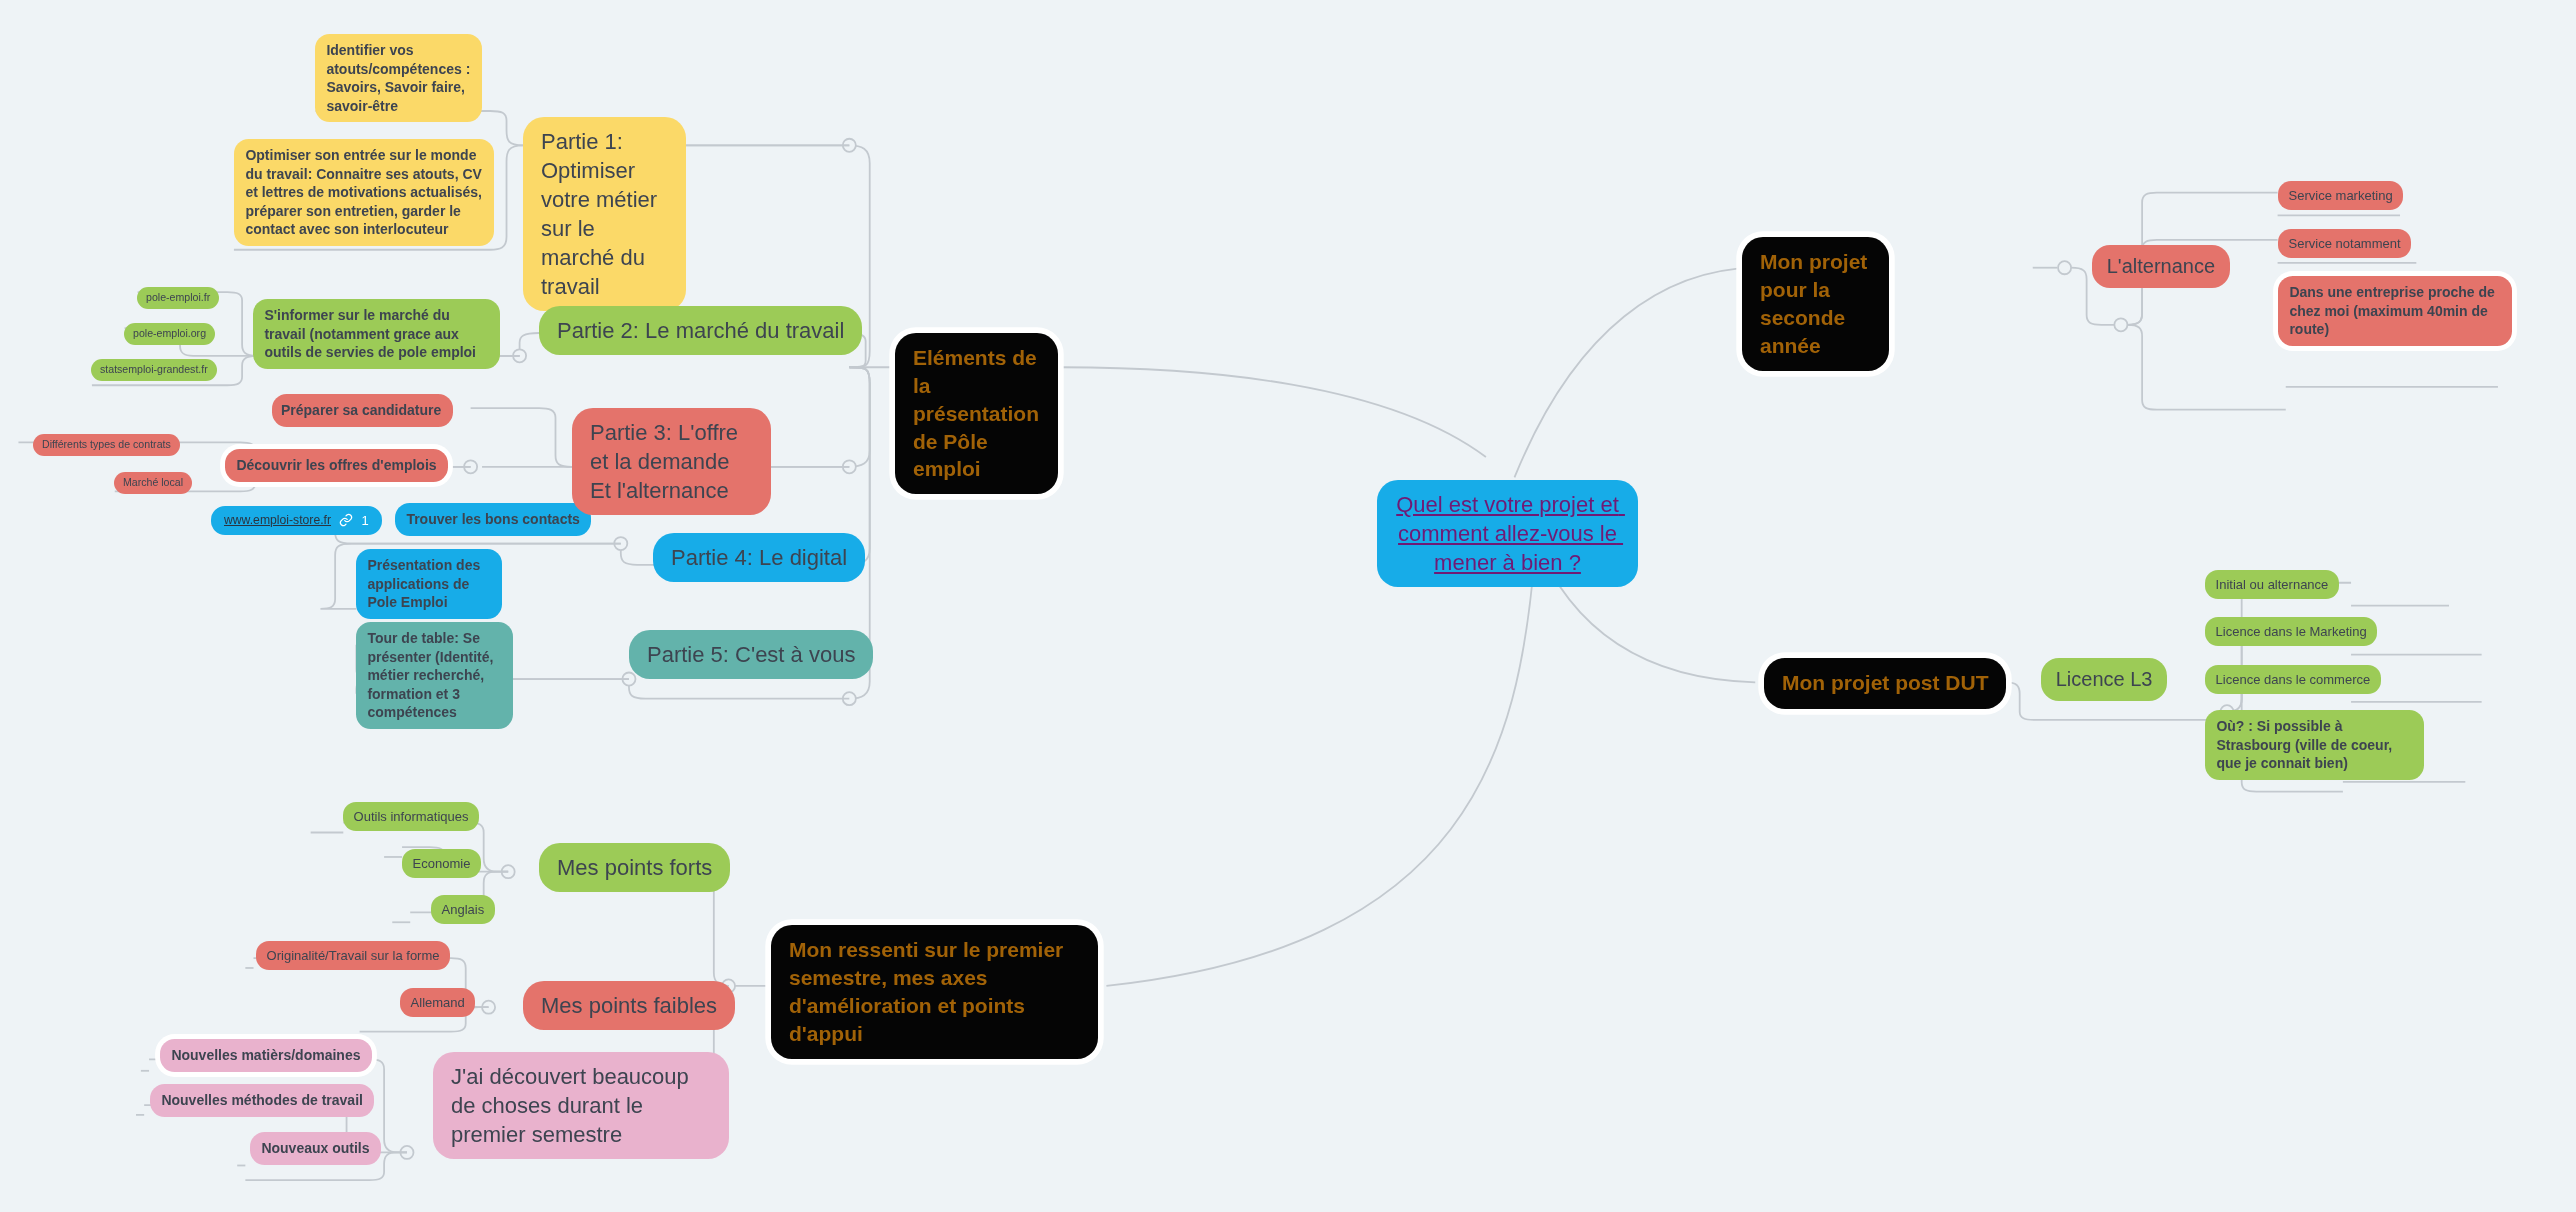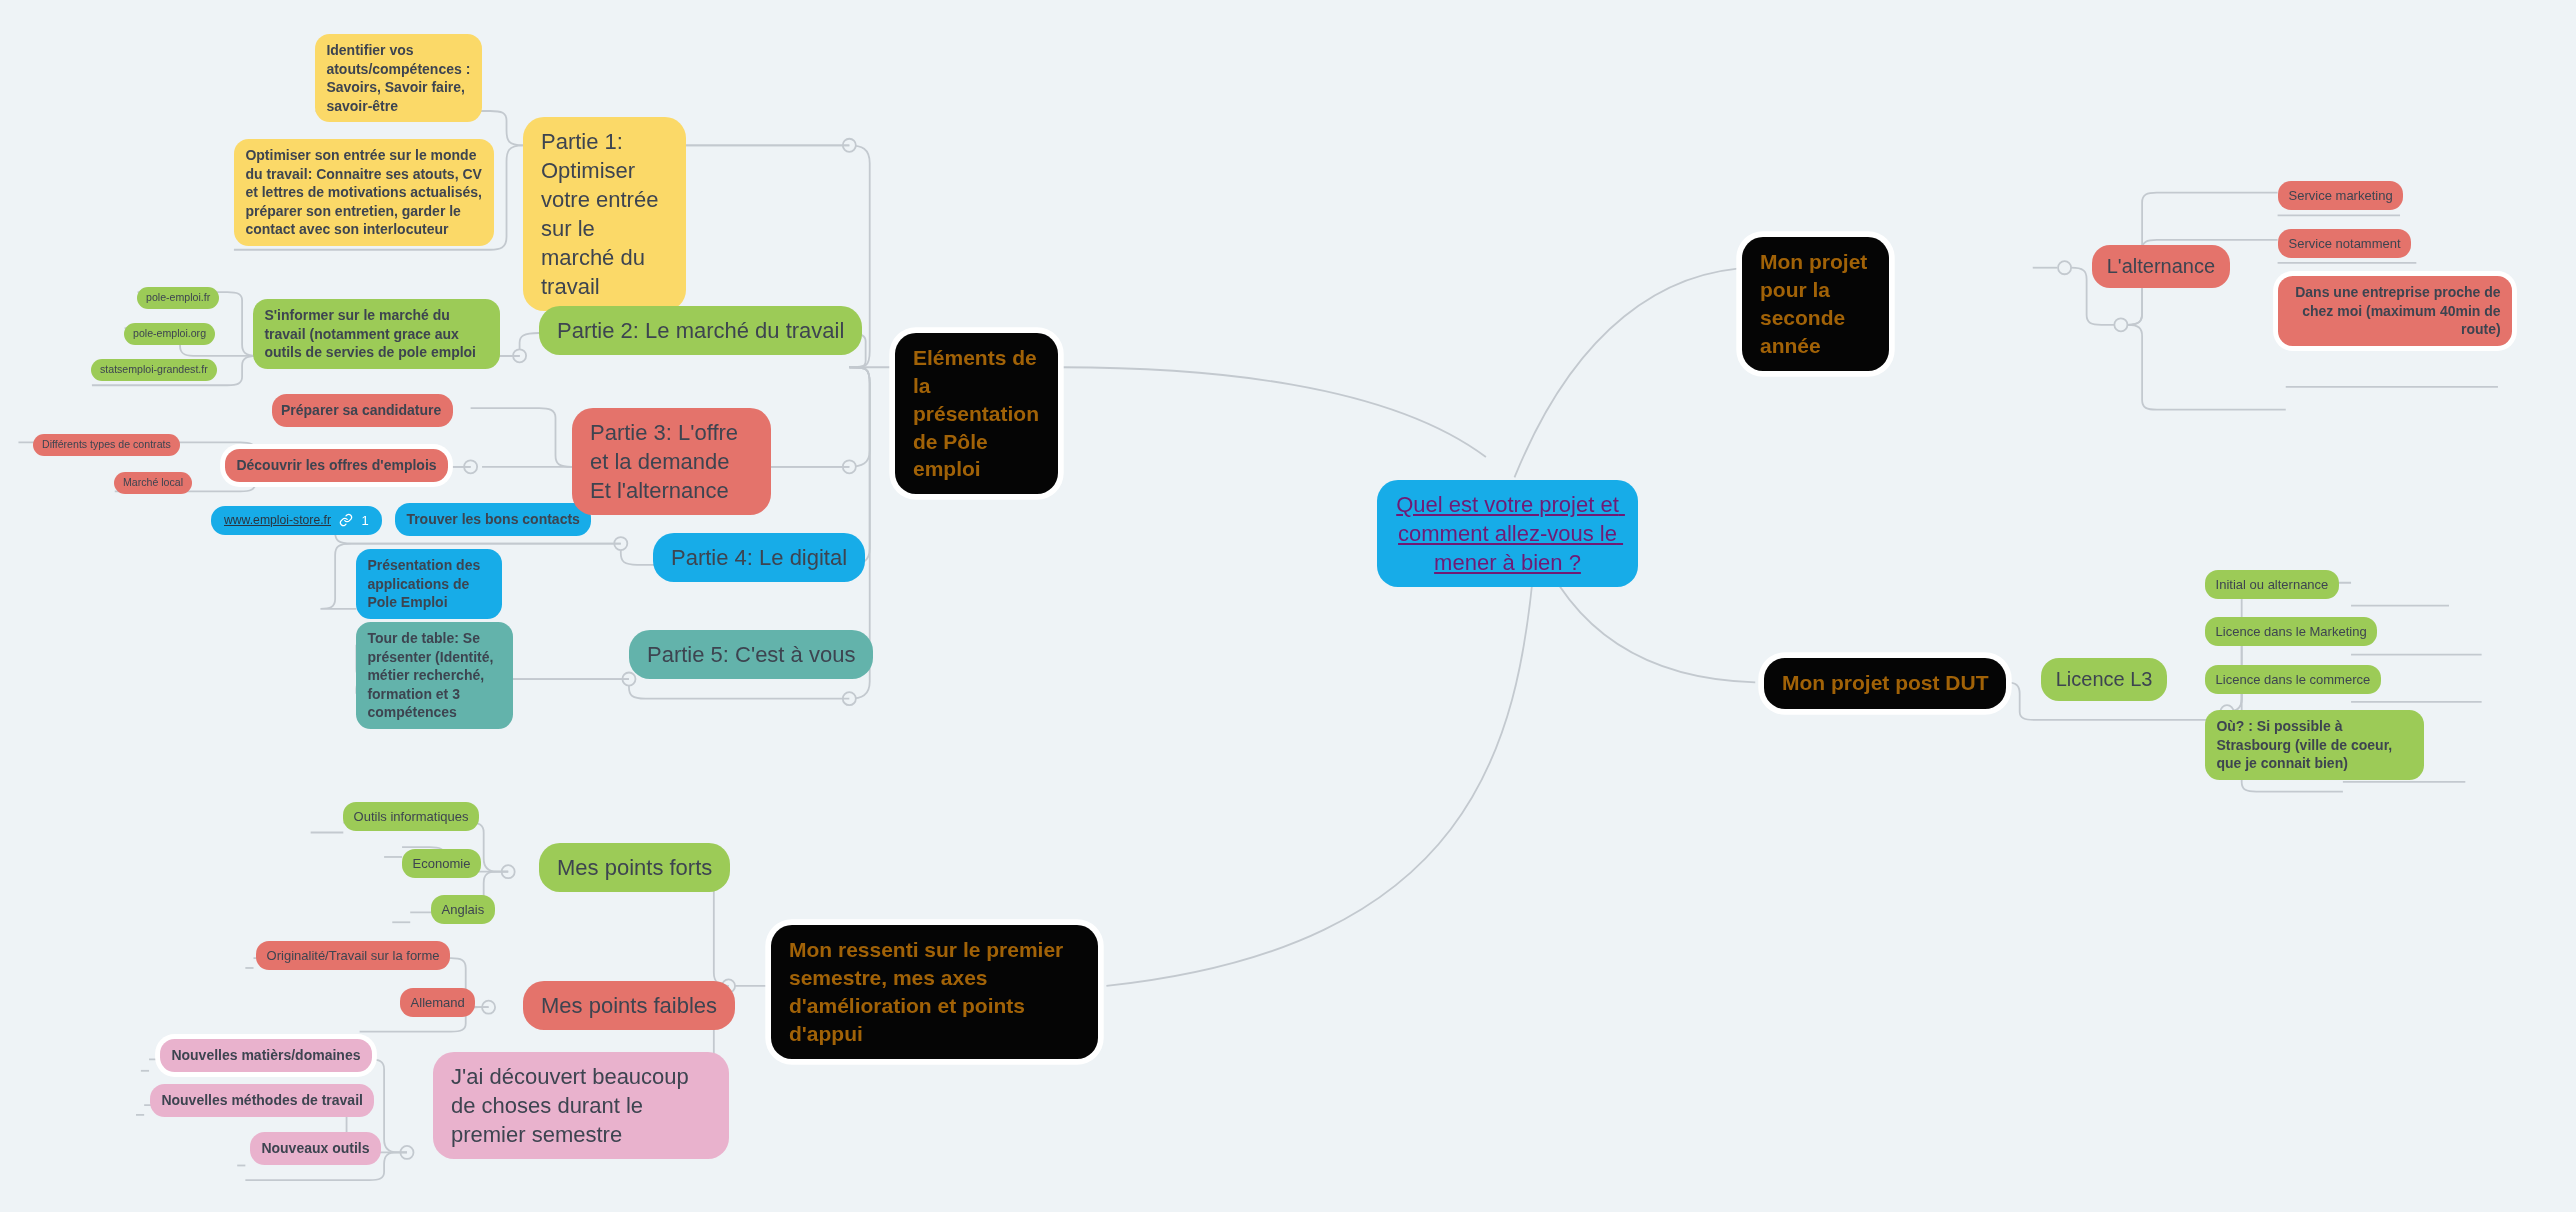--- a/index.html
+++ b/index.html
@@ -67,21 +67,21 @@
     font-weight: normal;
     padding: 5.7px 10.6px;
     border-radius: 13px;
   }
   .lvl3-tiny {
     font-size: 10.6px;
     font-weight: normal;
     padding: 4.1px 9px;
     border-radius: 11.4px;
   }
-  .selected { box-shadow: 0 0 0 4.9px #ffffff; text-align: right; }
+  .selected { box-shadow: 0 0 0 4.9px #ffffff; }
 
   .link-row { display: flex; align-items: center; gap: 8.2px; }
   .link-text { text-decoration: underline; color: #2b3440; }
   .link-icon { display: inline-flex; align-items: center; }
   .link-count { font-size: 13px; color: #ffffff; }
 </style>
 </head>
 <body>
 
 <div id="canvas">
@@ -216,21 +216,21 @@
         </svg>
       </span>
       <span class="link-count">1</span>
     </span>
   </div>
 
   <div class="node lvl3-bold" style="left:356px; top:549px; width:146px; background:#17ace8;">Présentation des applications de Pole Emploi</div>
 
   <div class="node lvl3-bold" style="left:356px; top:622px; width:157px; background:#63b3ab;">Tour de table: Se présenter (Identité, métier recherché, formation et 3 compétences</div>
 
-  <div class="node lvl2-big" style="left:523px; top:117px; width:163px; background:#fbd968;">Partie 1: Optimiser votre entrée sur le marché du travail</div>
+  <div class="node lvl2-big" style="left:523px; top:117px; width:163px; background:#fbd968;">Partie 1: Optimiser votre métier sur le marché du travail</div>
 
   <div class="node lvl2-big" style="left:539px; top:306px; background:#9ccb57;">Partie 2: Le marché du travail</div>
 
   <div class="node lvl2-big" style="left:572px; top:408px; width:199px; background:#e4736b;">Partie 3: L'offre et la demande Et l'alternance</div>
 
   <div class="node lvl2-big" style="left:653px; top:533px; background:#17ace8;">Partie 4: Le digital</div>
 
   <div class="node lvl2-big" style="left:629px; top:630px; background:#63b3ab;">Partie 5: C'est à vous</div>
 
   <div class="node lvl1" style="left:895px; top:333px; width:163px;">Eléments de la présentation de Pôle emploi</div>

